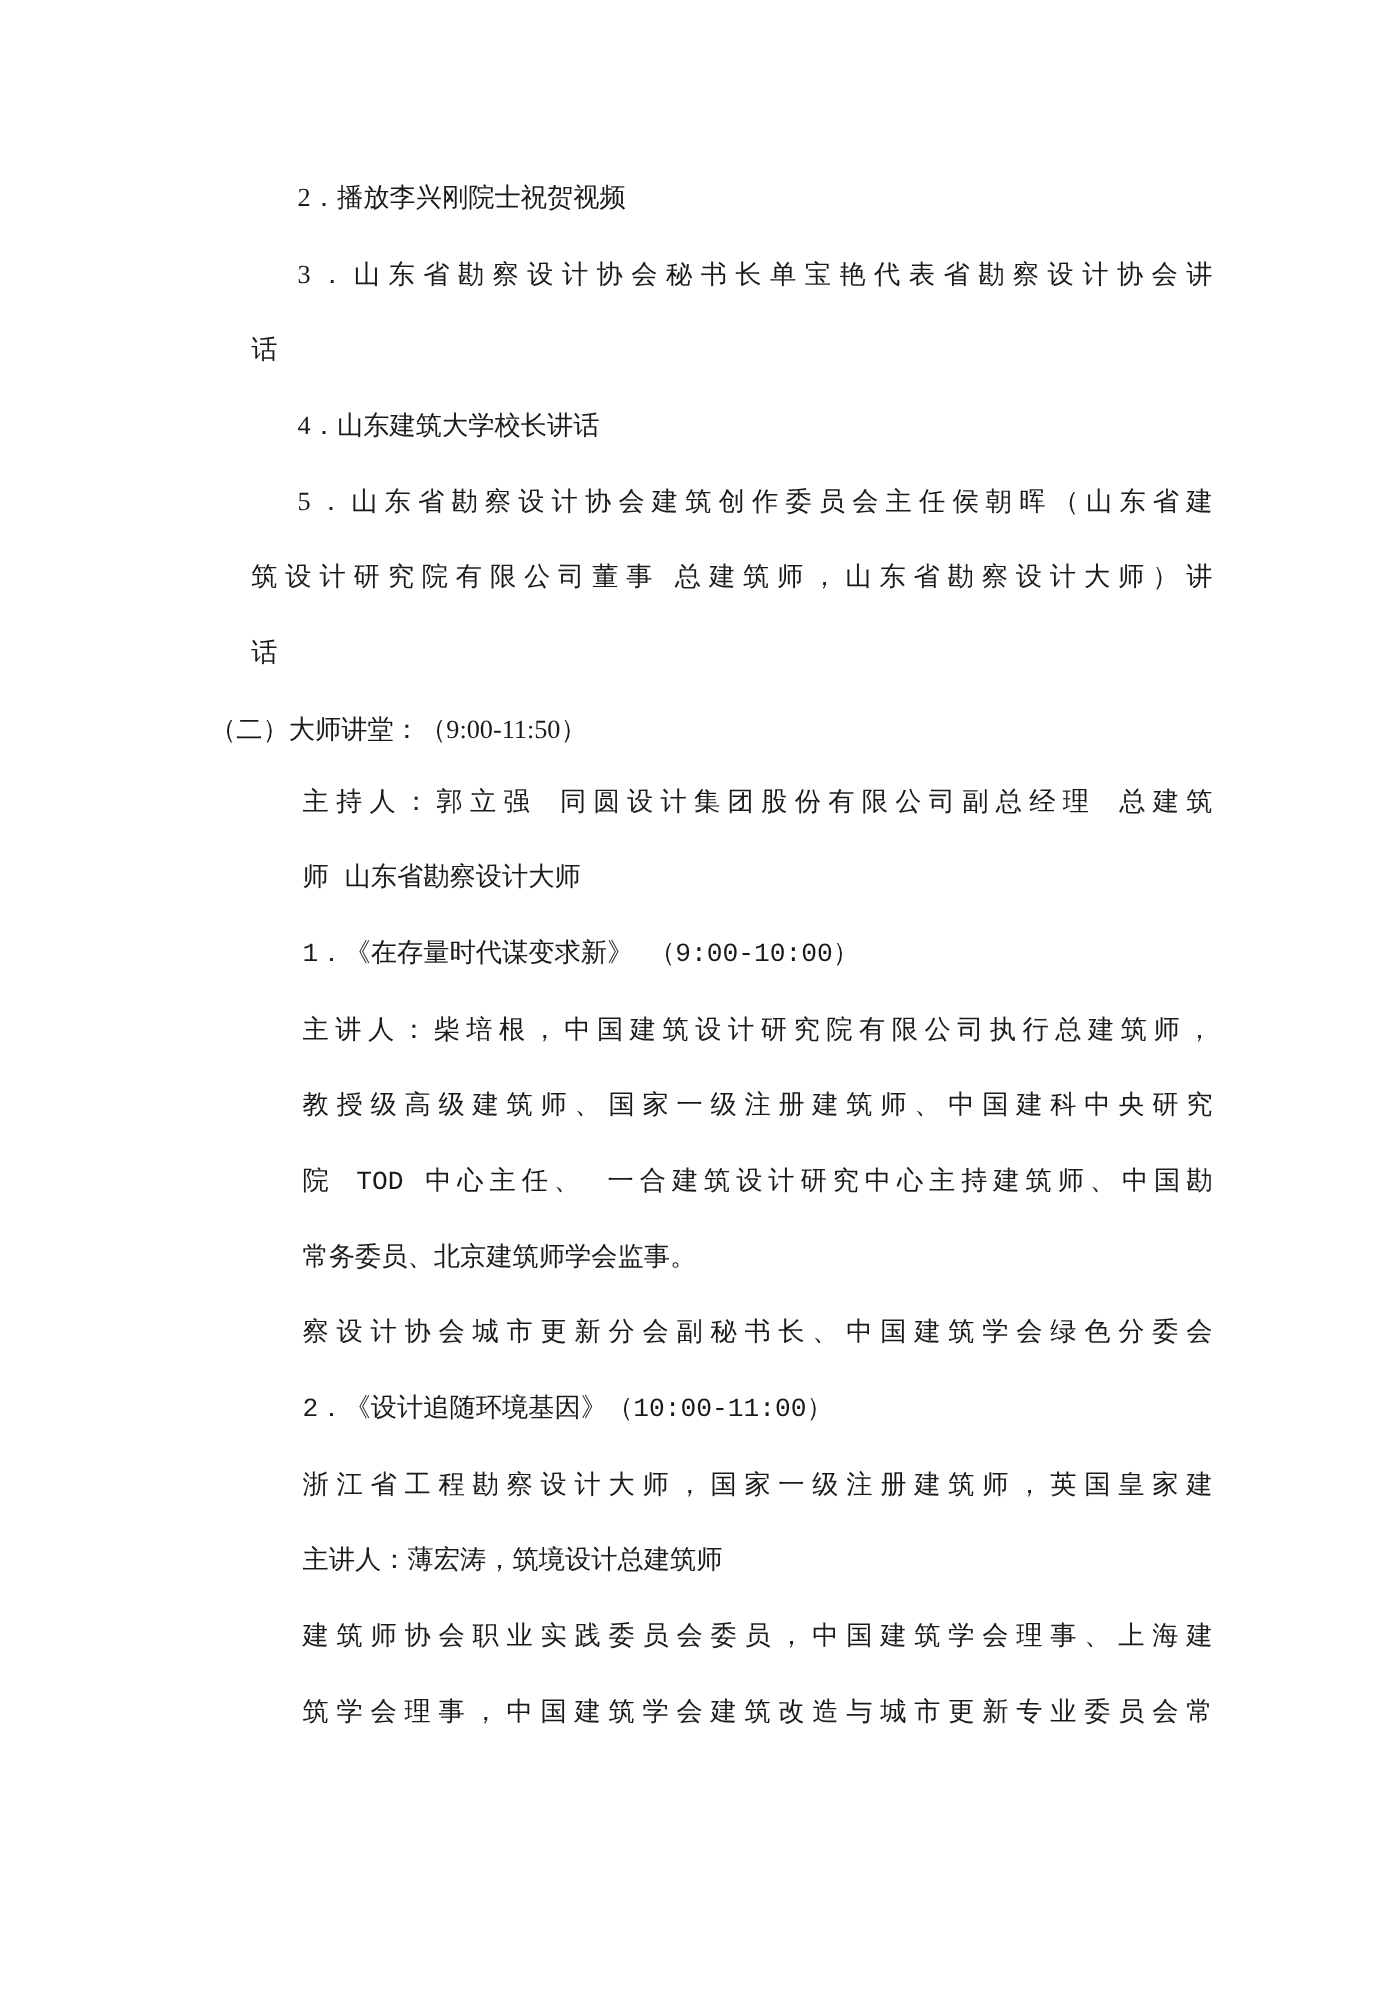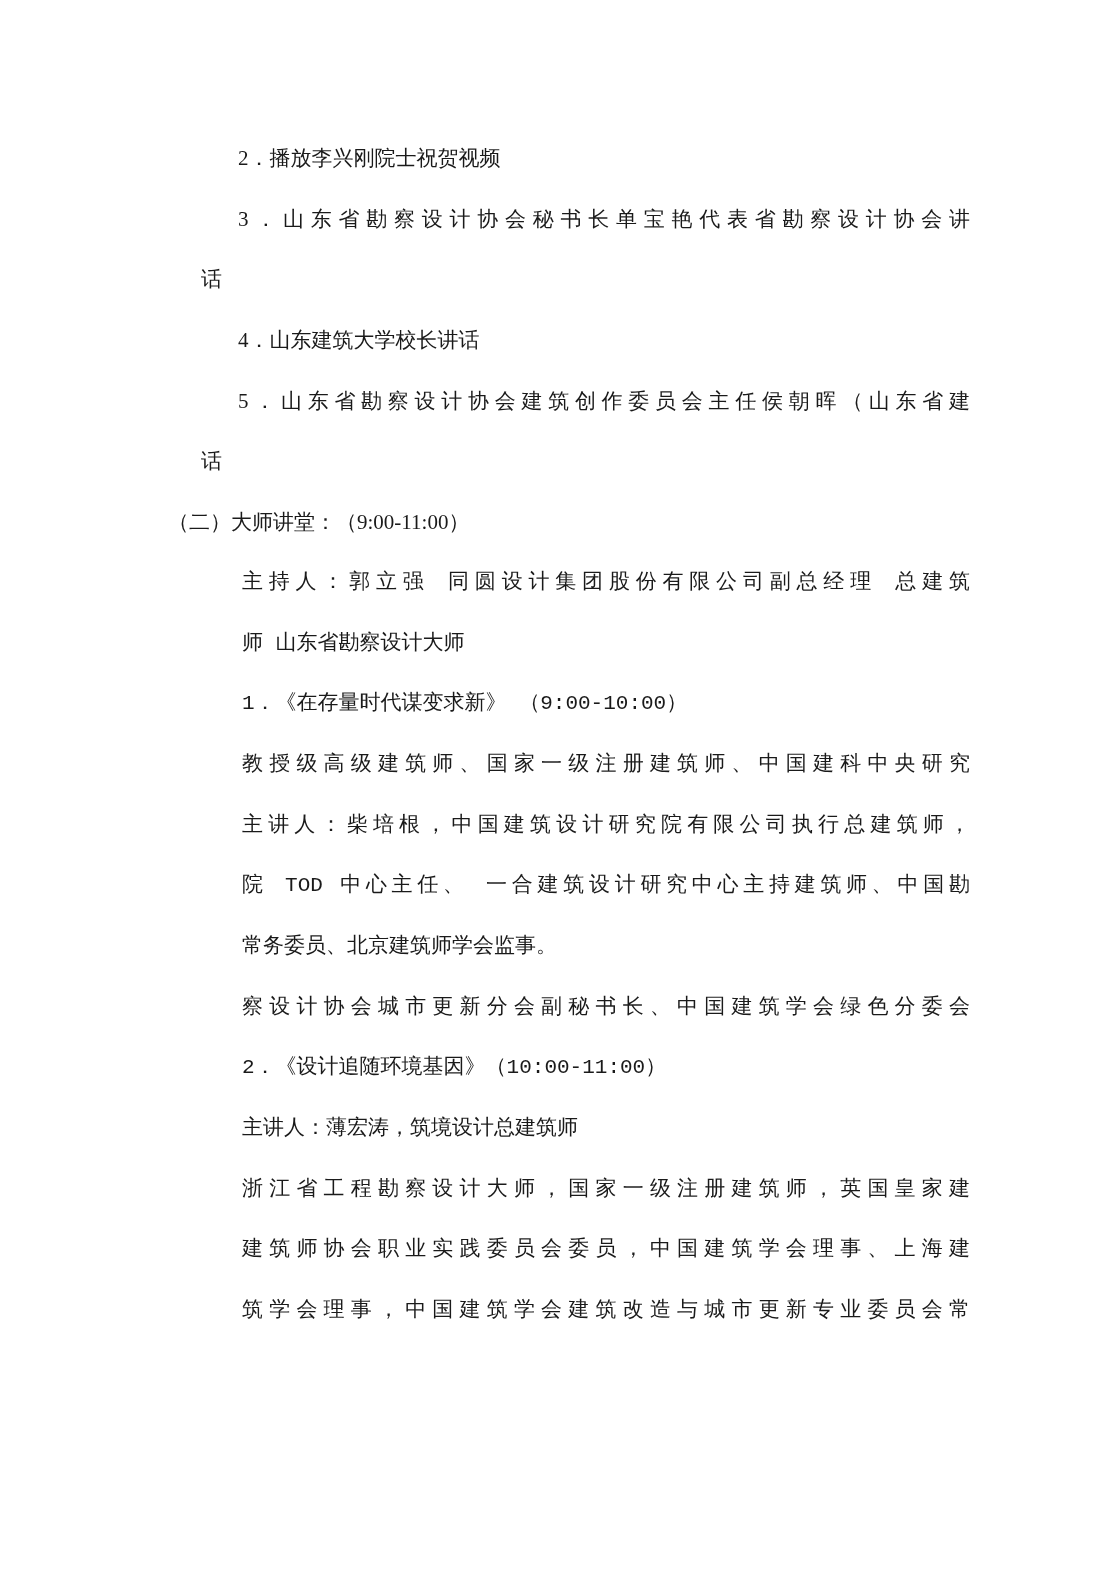--- a/index.html
+++ b/index.html
@@ -51,29 +51,30 @@
 </head>
 <body>
 
 <div class="page">
   <div class="doc-body">
       <div class="line item-first">2．播放李兴刚院士祝贺视频</div>
       <div class="line item-first justify">3．山东省勘察设计协会秘书长单宝艳代表省勘察设计协会讲</div>
       <div class="line continuation">话</div>
       <div class="line item-first">4．山东建筑大学校长讲话</div>
       <div class="line item-first justify">5．山东省勘察设计协会建筑创作委员会主任侯朝晖（山东省建</div>
+      <div class="line continuation justify">筑设计研究院有限公司董事 总建筑师，山东省勘察设计大师）讲</div>
       <div class="line continuation">话</div>
-      <div class="line section-heading">（二）大师讲堂：（9:00-11:00）</div>
+      <div class="line section-heading">（二）大师讲堂：（9:00-11:50）</div>
       <div class="line block justify">主持人：郭立强 同圆设计集团股份有限公司副总经理 总建筑</div>
       <div class="line block">师 山东省勘察设计大师</div>
       <div class="line block">1．《在存量时代谋变求新》 （9:00-10:00）</div>
+      <div class="line block justify">主讲人：柴培根，中国建筑设计研究院有限公司执行总建筑师，</div>
       <div class="line block justify">教授级高级建筑师、国家一级注册建筑师、中国建科中央研究</div>
-      <div class="line block justify">主讲人：柴培根，中国建筑设计研究院有限公司执行总建筑师，</div>
       <div class="line block justify">院 TOD 中心主任、 一合建筑设计研究中心主持建筑师、中国勘</div>
       <div class="line block">常务委员、北京建筑师学会监事。</div>
       <div class="line block justify">察设计协会城市更新分会副秘书长、中国建筑学会绿色分委会</div>
       <div class="line block">2．《设计追随环境基因》（10:00-11:00）</div>
+      <div class="line block justify">浙江省工程勘察设计大师，国家一级注册建筑师，英国皇家建</div>
       <div class="line block">主讲人：薄宏涛，筑境设计总建筑师</div>
-      <div class="line block justify">浙江省工程勘察设计大师，国家一级注册建筑师，英国皇家建</div>
       <div class="line block justify">建筑师协会职业实践委员会委员，中国建筑学会理事、上海建</div>
       <div class="line block justify">筑学会理事，中国建筑学会建筑改造与城市更新专业委员会常</div>
     </div>
 </div>
 
 </body></html>

